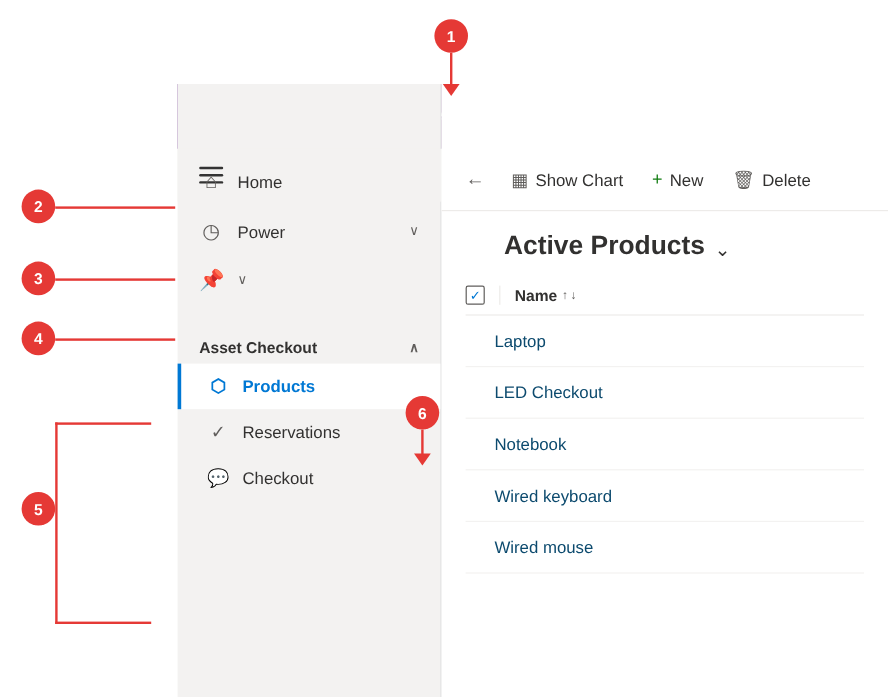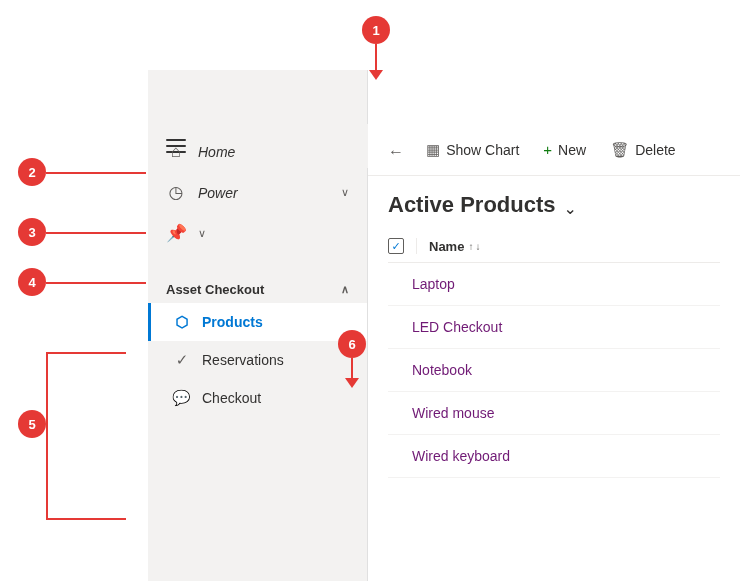--- a/index.html
+++ b/index.html
@@ -98,21 +98,21 @@
     .nav-item {
       display: flex;
       align-items: center;
       padding: 10px 18px;
       cursor: pointer;
       font-size: 14px;
       color: #323130;
       gap: 12px;
       position: relative;
     }
-    .nav-item .nav-label { flex: 1; font-style: italic; }
+    .nav-item .nav-label { flex: 1; }
     .nav-item .nav-chevron {
       font-size: 11px;
       color: #605e5c;
     }
     .nav-icon {
       font-size: 17px;
       color: #605e5c;
       width: 20px;
       text-align: center;
     }
@@ -206,20 +206,21 @@
 
     
     .content {
       padding: 16px 20px 0 20px;
     }
     .content-header {
       display: flex;
       align-items: flex-end;
       gap: 8px;
       margin-bottom: 12px;
+      margin-left: 32px;
     }
     .content-title {
       font-size: 22px;
       font-weight: 600;
       color: #323130;
     }
     .content-chevron {
       font-size: 16px;
       color: #323130;
       cursor: pointer;
@@ -264,21 +265,21 @@
     
     .table-row {
       display: flex;
       align-items: center;
       padding: 13px 0;
       border-bottom: 1px solid #f3f2f1;
       cursor: pointer;
     }
     .row-name {
       font-size: 14px;
-      color: #701a75;
+      color: #0c4a6e;
       padding-left: 24px;
     }
 
     
     .annotation {
       position: absolute;
       width: 28px;
       height: 28px;
       background: #e53935;
       border-radius: 50%;
@@ -406,24 +407,24 @@
       <div class="table-row">
         <span class="row-name">Laptop</span>
       </div>
       <div class="table-row">
         <span class="row-name">LED Checkout</span>
       </div>
       <div class="table-row">
         <span class="row-name">Notebook</span>
       </div>
       <div class="table-row">
+        <span class="row-name">Wired keyboard</span>
+      </div>
+      <div class="table-row">
         <span class="row-name">Wired mouse</span>
-      </div>
-      <div class="table-row">
-        <span class="row-name">Wired keyboard</span>
       </div>
     </div>
   </div>
 </div>
 
 <div class="annotation" style="top:16px; left:362px;">
   <span>1</span>
 </div>
 
 <div style="position:absolute;top:44px;left:375px;width:2px;height:28px;background:#e53935;z-index:99;"></div>

